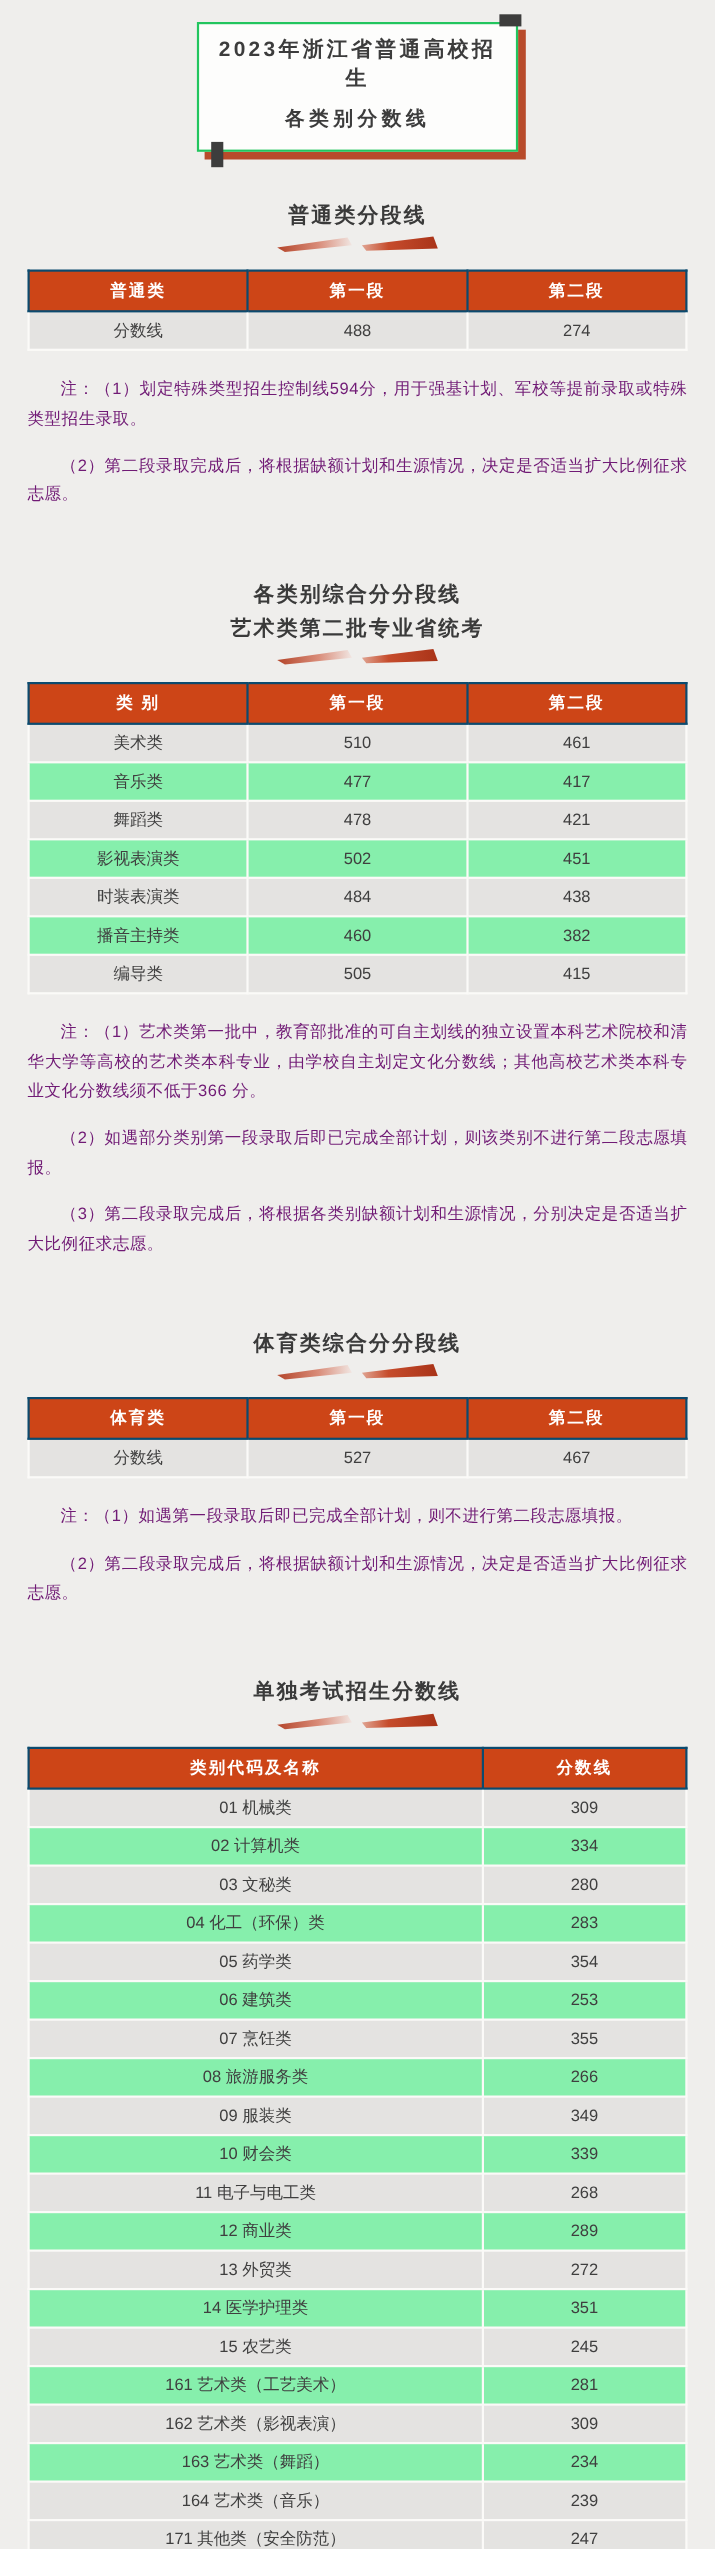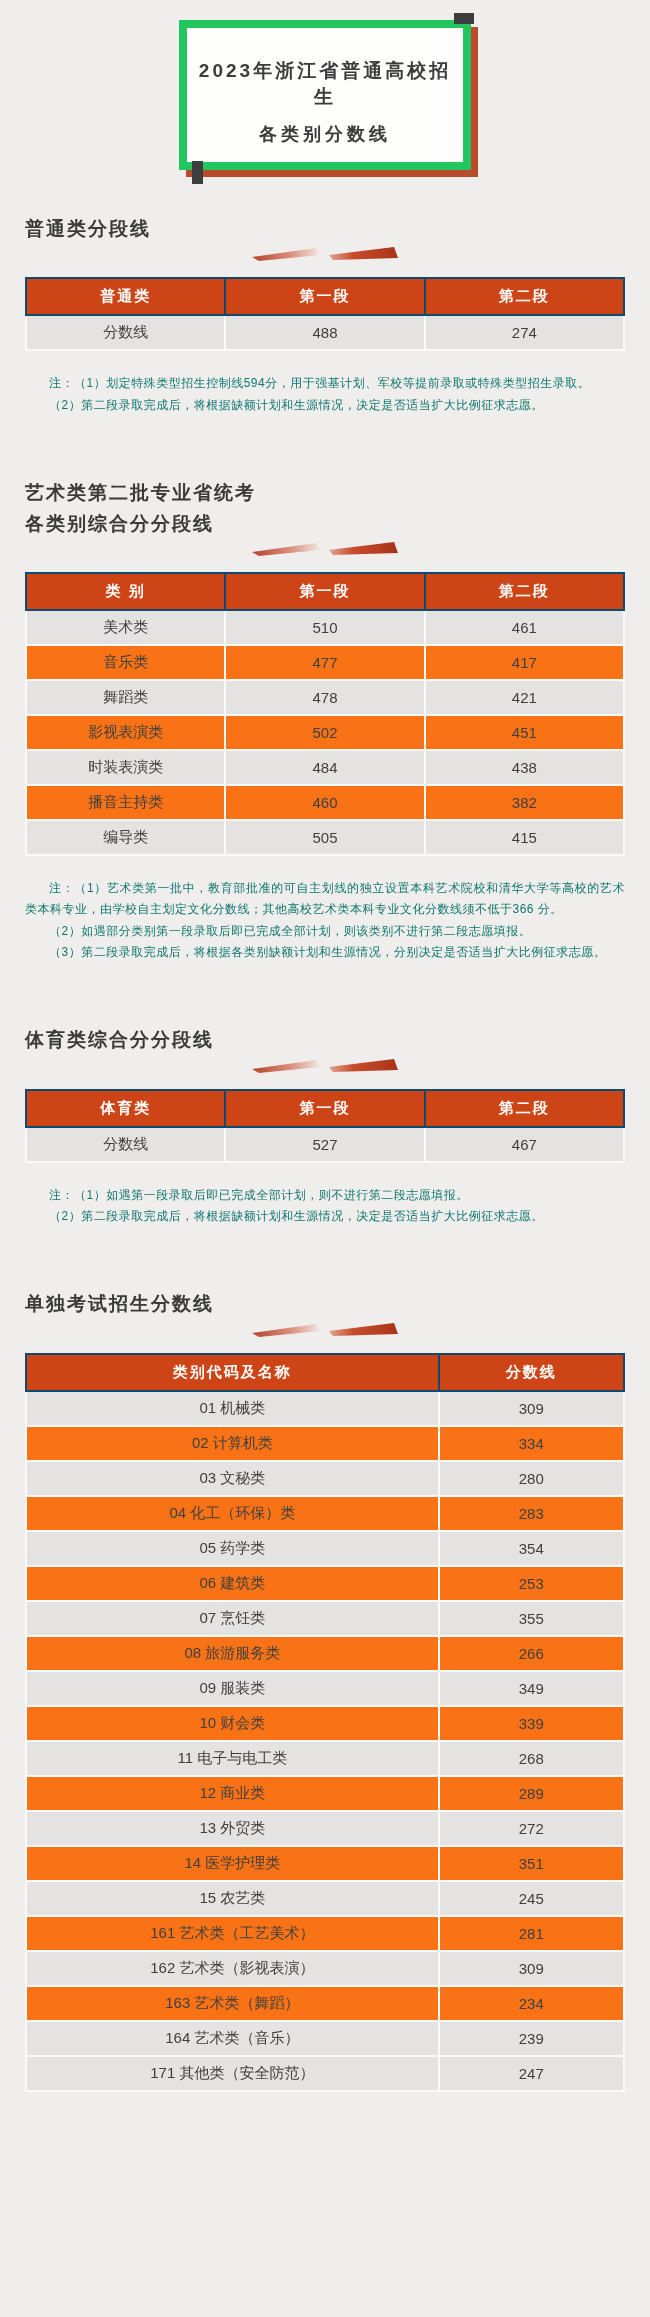--- a/index.html
+++ b/index.html
@@ -14,23 +14,23 @@
 
   
   .title-wrap {
     position: relative;
     width: 292px;
     margin: 4px auto 0 auto;
   }
   .title-box {
     position: relative;
     background: #fdfdfc;
-    border: 8px solid #22c55e;
+    border: 2px solid #22c55e;
     box-shadow: 7px 7px 0 0 #b84b2b;
-    padding: 30px 10px 16px 10px;
+    padding: 10px 10px 16px 10px;
     text-align: center;
     z-index: 1;
   }
   .title-line1 {
     font-size: 19px;
     font-weight: bold;
     color: #3c3c3c;
     letter-spacing: 3px;
     margin-bottom: 12px;
   }
@@ -41,21 +41,21 @@
     letter-spacing: 4px;
   }
   .sq { position: absolute; background: #3d3d3d; z-index: 2; }
   .sq-tr { width: 20px; height: 11px; top: -7px; right: -3px; }
   .sq-bl { width: 11px; height: 23px; bottom: -14px; left: 13px; }
 
   
   .sec { margin-top: 62px; }
   .sec-first { margin-top: 44px; }
   .sec-title {
-    text-align: left;
+    text-align: center;
     font-size: 19px;
     font-weight: bold;
     color: #3a3a3a;
     letter-spacing: 2px;
     line-height: 1.6;
   }
   .brush { text-align: center; margin-top: 2px; line-height: 0; }
 
   
   table.tbl {
@@ -74,34 +74,35 @@
     border: 2px solid #0c4a6e;
   }
   table.tbl td {
     font-size: 15px;
     color: #3f3f3f;
     text-align: center;
     padding: 7px 4px;
     border: 2px solid #fbfaf8;
   }
   table.tbl tr.row-dark td { background: #e4e3e1; }
-  table.tbl tr.row-light td { background: #f97316; }
+  table.tbl tr.row-light td { background: #86efac; }
   table.cols3 th { width: 33.33%; }
   table.cols2 th.w-wide { width: 69%; font-family: Liberation Serif, serif; }
   table.cols2 th.w-narrow { width: 31%; }
 
   
   .notes { margin-top: 22px; }
   .notes p {
-    font-size: 12px;
+    font-size: 15px;
     line-height: 1.78;
-    color: #0f766e;
+    color: #701a75;
     text-align: justify;
     text-indent: 2em;
     letter-spacing: 0.5px;
+    margin-top: 16px;
   }
   .hidden-defs { position: absolute; width: 0; height: 0; overflow: hidden; }
 </style>
 </head>
 <body>
 
 <svg class="hidden-defs" aria-hidden="true">
   <defs>
     <linearGradient id="gradL" x1="0" y1="0" x2="1" y2="0">
       <stop offset="0" stop-color="#b4452a"></stop>
@@ -149,22 +150,22 @@
         </tr>
       </tbody>
   </table>
   <div class="notes">
     <p>注：（1）划定特殊类型招生控制线594分，用于强基计划、军校等提前录取或特殊类型招生录取。</p>
     <p>（2）第二段录取完成后，将根据缺额计划和生源情况，决定是否适当扩大比例征求志愿。</p>
   </div>
 </section>
 
 <section class="sec">
+  <h2 class="sec-title">各类别综合分分段线</h2>
   <h2 class="sec-title">艺术类第二批专业省统考</h2>
-  <h2 class="sec-title">各类别综合分分段线</h2>
   <div class="brush">
     <svg width="150" height="17" viewBox="0 0 150 17">
       <polygon points="2,11 66,2 70,9 9,15" fill="url(#gradL)"></polygon>
       <polygon points="79,9 144,1 148,12 83,14" fill="url(#gradR)"></polygon>
     </svg>
   </div>
   <table class="tbl cols3">
     <thead>
       <tr>
         <th>类 别</th>

